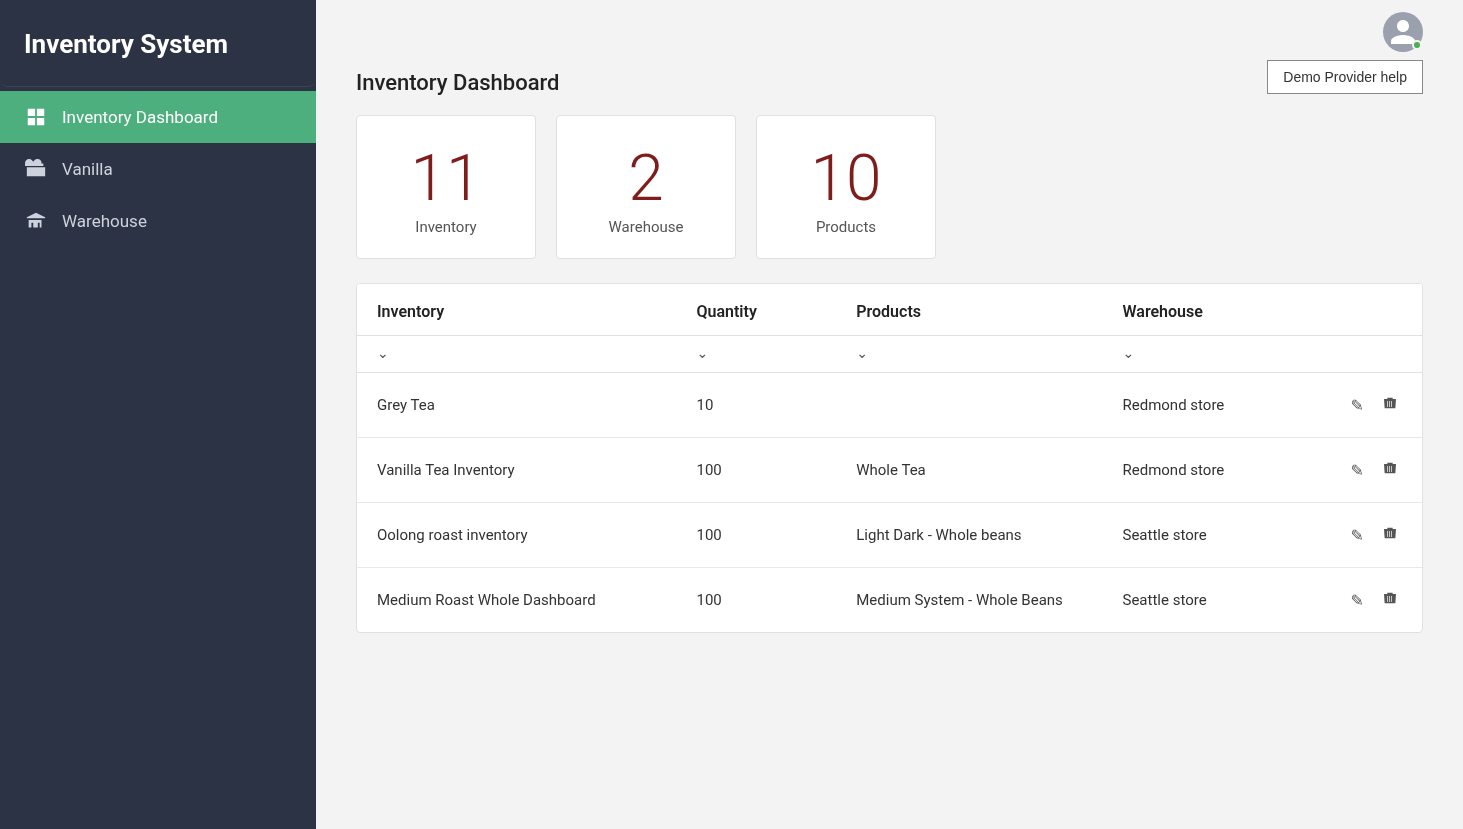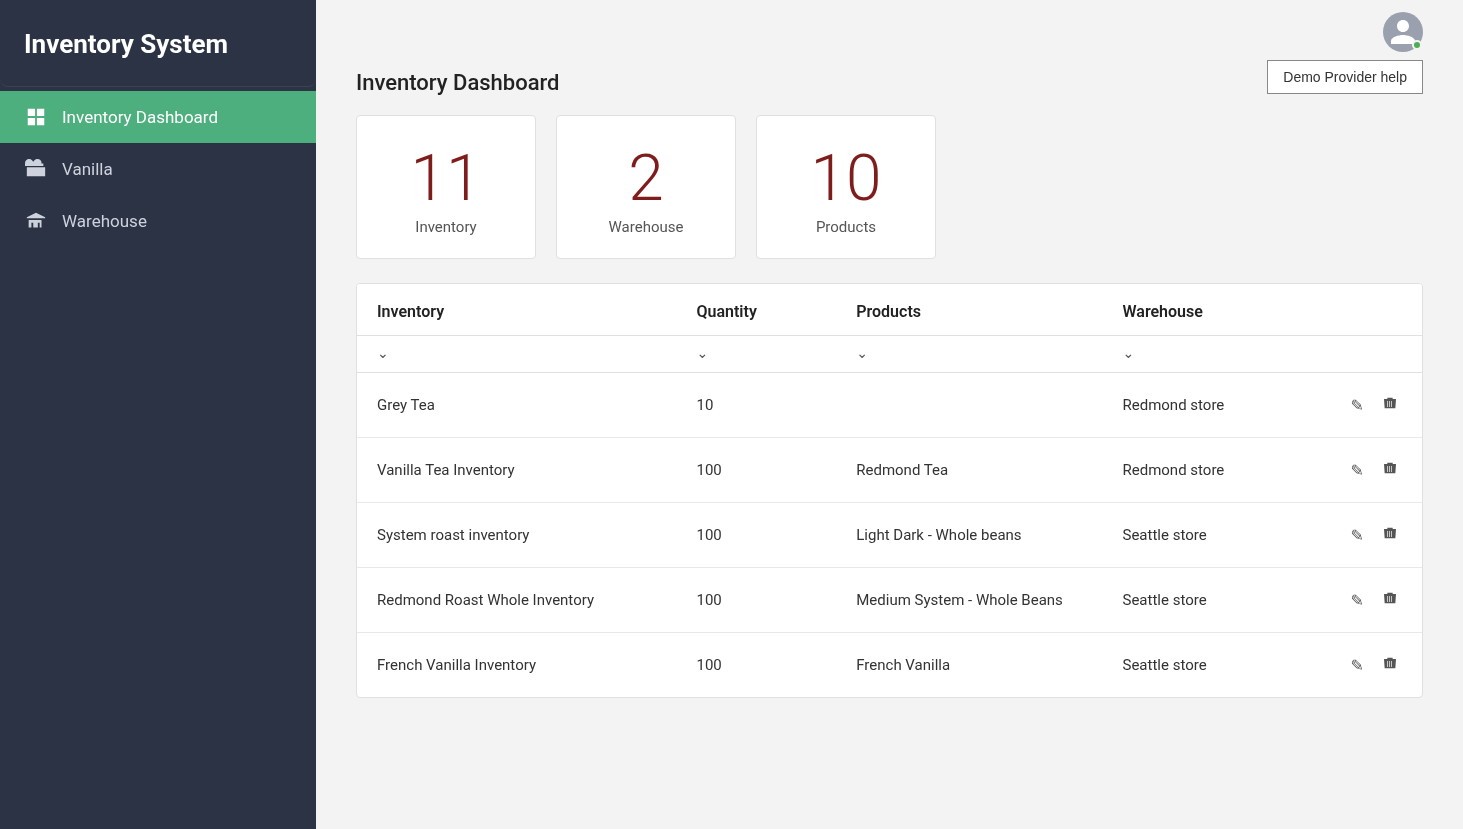--- a/index.html
+++ b/index.html
@@ -362,78 +362,62 @@
           <svg width="16" height="16" viewBox="0 0 24 24" fill="currentColor">
             <path d="M3 6l1 14h16l1-14H3zm5 0V4h8v2H8zm1 3v9H8V9h1zm3 0v9h-1V9h1zm3 0v9h-1V9h1z"></path>
           </svg>
         </span>
       </div>
     </td>
   </tr>
           <tr>
     <td class="col-inventory">Vanilla Tea Inventory</td>
     <td class="col-quantity">100</td>
-    <td class="col-products">Redmond Tea</td>
+    <td class="col-products">Whole Tea</td>
     <td class="col-warehouse">Redmond store</td>
     <td class="col-actions">
       <div class="action-icons">
         <span class="action-icon" title="Edit">✎</span>
         <span class="action-icon" title="Delete">
           <svg width="16" height="16" viewBox="0 0 24 24" fill="currentColor">
             <path d="M3 6l1 14h16l1-14H3zm5 0V4h8v2H8zm1 3v9H8V9h1zm3 0v9h-1V9h1zm3 0v9h-1V9h1z"></path>
           </svg>
         </span>
       </div>
     </td>
   </tr>
           <tr>
-    <td class="col-inventory">System roast inventory</td>
+    <td class="col-inventory">Oolong roast inventory</td>
     <td class="col-quantity">100</td>
     <td class="col-products">Light Dark - Whole beans</td>
     <td class="col-warehouse">Seattle store</td>
     <td class="col-actions">
       <div class="action-icons">
         <span class="action-icon" title="Edit">✎</span>
         <span class="action-icon" title="Delete">
           <svg width="16" height="16" viewBox="0 0 24 24" fill="currentColor">
             <path d="M3 6l1 14h16l1-14H3zm5 0V4h8v2H8zm1 3v9H8V9h1zm3 0v9h-1V9h1zm3 0v9h-1V9h1z"></path>
           </svg>
         </span>
       </div>
     </td>
   </tr>
           <tr>
-    <td class="col-inventory">Redmond Roast Whole Inventory</td>
+    <td class="col-inventory">Medium Roast Whole Dashboard</td>
     <td class="col-quantity">100</td>
     <td class="col-products">Medium System - Whole Beans</td>
     <td class="col-warehouse">Seattle store</td>
     <td class="col-actions">
       <div class="action-icons">
         <span class="action-icon" title="Edit">✎</span>
         <span class="action-icon" title="Delete">
           <svg width="16" height="16" viewBox="0 0 24 24" fill="currentColor">
             <path d="M3 6l1 14h16l1-14H3zm5 0V4h8v2H8zm1 3v9H8V9h1zm3 0v9h-1V9h1zm3 0v9h-1V9h1z"></path>
           </svg>
         </span>
       </div>
     </td>
   </tr>
-          <tr>
-    <td class="col-inventory">French Vanilla Inventory</td>
-    <td class="col-quantity">100</td>
-    <td class="col-products">French Vanilla</td>
-    <td class="col-warehouse">Seattle store</td>
-    <td class="col-actions">
-      <div class="action-icons">
-        <span class="action-icon" title="Edit">✎</span>
-        <span class="action-icon" title="Delete">
-          <svg width="16" height="16" viewBox="0 0 24 24" fill="currentColor">
-            <path d="M3 6l1 14h16l1-14H3zm5 0V4h8v2H8zm1 3v9H8V9h1zm3 0v9h-1V9h1zm3 0v9h-1V9h1z"></path>
-          </svg>
-        </span>
-      </div>
-    </td>
-  </tr>
         </tbody>
     </table>
   </div>
 
 </div>
 
 </body></html>

